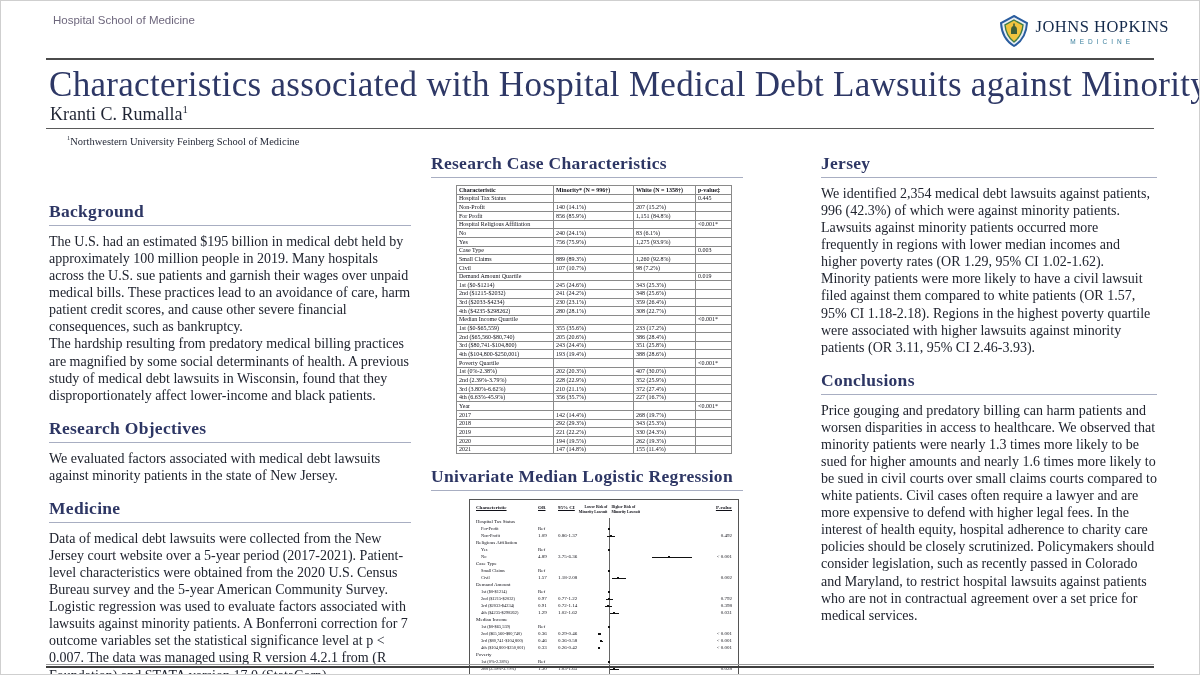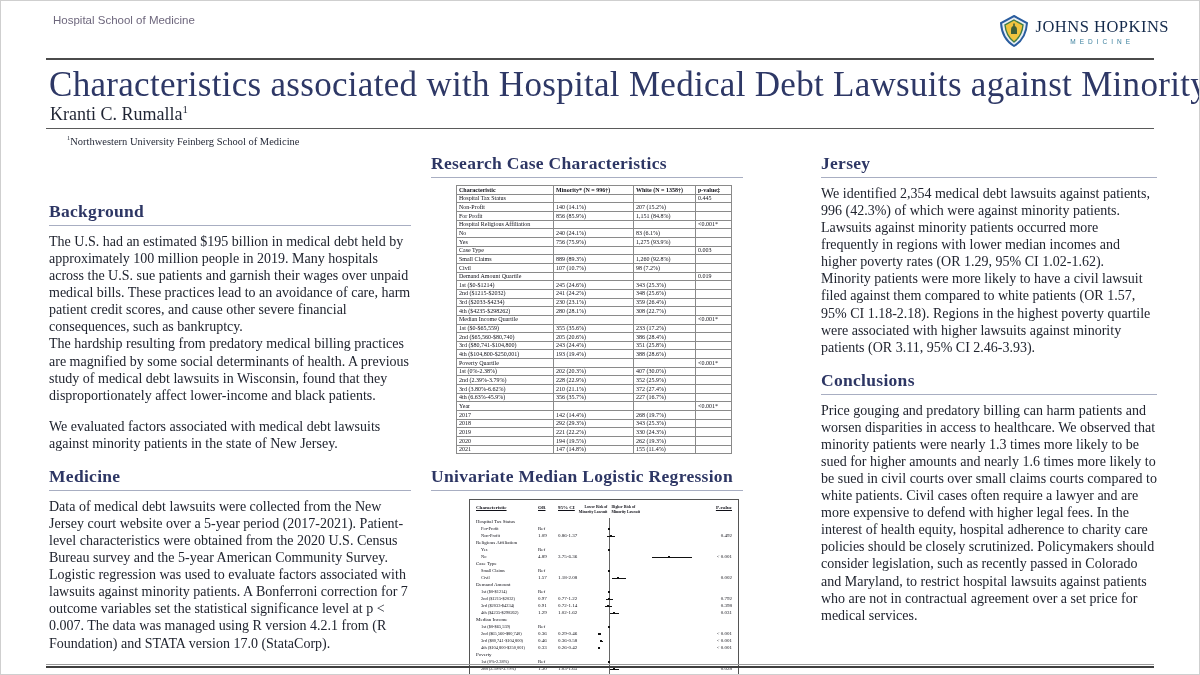--- a/index.html
+++ b/index.html
@@ -111,20 +111,21 @@
 
   <div class="col col1">
     <div class="sec">
       <div class="sec-head">Background</div>
       <div class="body-text">
         <p>The U.S. had an estimated $195 billion in medical debt held by approximately 100 million people in 2019. Many hospitals across the U.S. sue patients and garnish their wages over unpaid medical bills. These practices lead to an avoidance of care, harm patient credit scores, and cause other severe financial consequences, such as bankruptcy.</p>
         <p>The hardship resulting from predatory medical billing practices are magnified by some social determinants of health. A previous study of medical debt lawsuits in Wisconsin, found that they disproportionately affect lower-income and black patients.</p>
       </div>
     </div>
     <div class="sec">
+      <div class="sec-head">Research Objectives</div>
       <div class="body-text">We evaluated factors associated with medical debt lawsuits against minority patients in the state of New Jersey.</div>
     </div>
     <div class="sec">
       <div class="sec-head">Medicine</div>
       <div class="body-text">Data of medical debt lawsuits were collected from the New Jersey court website over a 5-year period (2017-2021). Patient-level characteristics were obtained from the 2020 U.S. Census Bureau survey and the 5-year American Community Survey. Logistic regression was used to evaluate factors associated with lawsuits against minority patients. A Bonferroni correction for 7 outcome variables set the statistical significance level at p &lt; 0.007. The data was managed using R version 4.2.1 from (R Foundation) and STATA version 17.0 (StataCorp).</div>
     </div>
   </div>
 
   <div class="col col2">
     <div class="sec-head">Research Case Characteristics</div>

